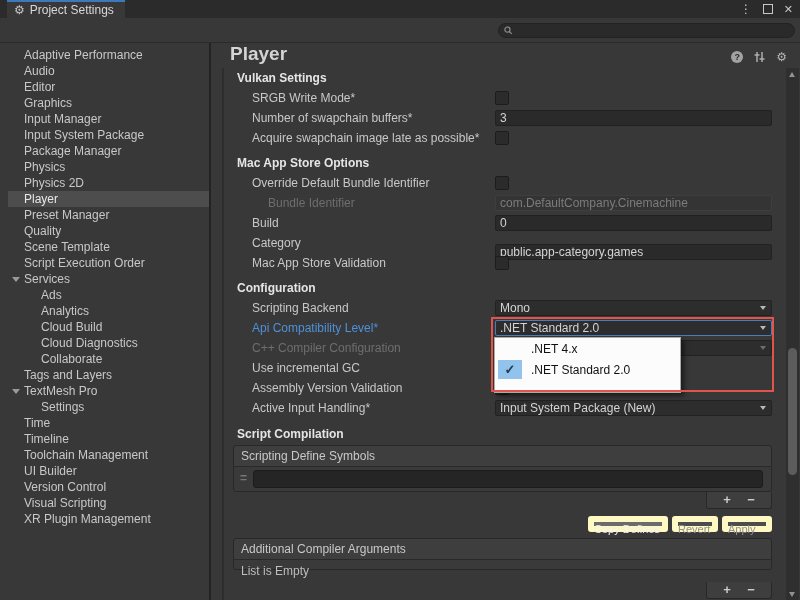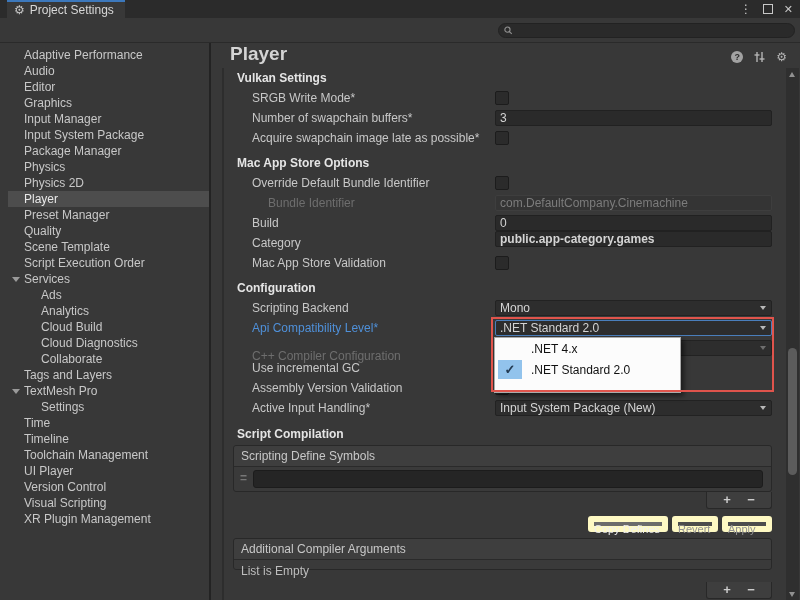--- a/index.html
+++ b/index.html
@@ -129,21 +129,21 @@
       <div class="side-item ind2"><span>Analytics</span></div>
       <div class="side-item ind2"><span>Cloud Build</span></div>
       <div class="side-item ind2"><span>Cloud Diagnostics</span></div>
       <div class="side-item ind2"><span>Collaborate</span></div>
       <div class="side-item"><span>Tags and Layers</span></div>
       <div class="side-item"><span class="tri"></span><span>TextMesh Pro</span></div>
       <div class="side-item ind2"><span>Settings</span></div>
       <div class="side-item"><span>Time</span></div>
       <div class="side-item"><span>Timeline</span></div>
       <div class="side-item"><span>Toolchain Management</span></div>
-      <div class="side-item"><span>UI Player</span></div>
+      <div class="side-item"><span>UI Builder</span></div>
       <div class="side-item"><span>Version Control</span></div>
       <div class="side-item"><span>Visual Scripting</span></div>
       <div class="side-item"><span>XR Plugin Management</span></div>
     </div>
 </div>
 
 <div class="main">
   <div class="panel-title">Player</div>
   <div class="hdr-icons">
     <span class="help-i">?</span>
@@ -166,36 +166,36 @@
   <span class="cb" style="top:88px"></span>
 
   <span class="sh" style="top:113px">Mac App Store Options</span>
   <span class="lbl" style="top:133px">Override Default Bundle Identifier</span>
   <span class="cb" style="top:133px"></span>
   <span class="lbl ind dis" style="top:153px">Bundle Identifier</span>
   <input class="fld dis" style="top: 152px;" disabled="" value="com.DefaultCompany.Cinemachine">
   <span class="lbl" style="top:173px">Build</span>
   <input class="fld" style="top: 172px;" value="0">
   <span class="lbl" style="top:193px">Category</span>
-  <input class="fld" style="top: 188px; font-weight: bold;" value="public.app-category.games">
+  <input class="fld" style="top: 201px;" value="public.app-category.games">
   <span class="lbl" style="top:213px">Mac App Store Validation</span>
   <span class="cb" style="top:213px"></span>
 
   <span class="sh" style="top:238px">Configuration</span>
   <span class="lbl" style="top:258px">Scripting Backend</span>
   <div class="dd" style="top:257px">
     <span>Mono</span>
     <span class="arr"></span>
   </div>
   <span class="lbl blue" style="top:278px">Api Compatibility Level*</span>
   <div class="dd focus" style="top:277px">
     <span>.NET Standard 2.0</span>
     <span class="arr"></span>
   </div>
-  <span class="lbl dis" style="top:306px">C++ Compiler Configuration</span>
+  <span class="lbl dis" style="top:298px">C++ Compiler Configuration</span>
   <div class="dd dis" style="top:297px">
     <span class="arr"></span>
   </div>
   <span class="lbl" style="top:318px">Use incremental GC</span>
   <span class="cb" style="top:318px"></span>
   <span class="lbl" style="top:338px">Assembly Version Validation</span>
   <span class="cb" style="top:338px"><span>✓</span></span>
   <span class="lbl" style="top:358px">Active Input Handling*</span>
   <div class="dd" style="top:357px">
     <span>Input System Package (New)</span>

